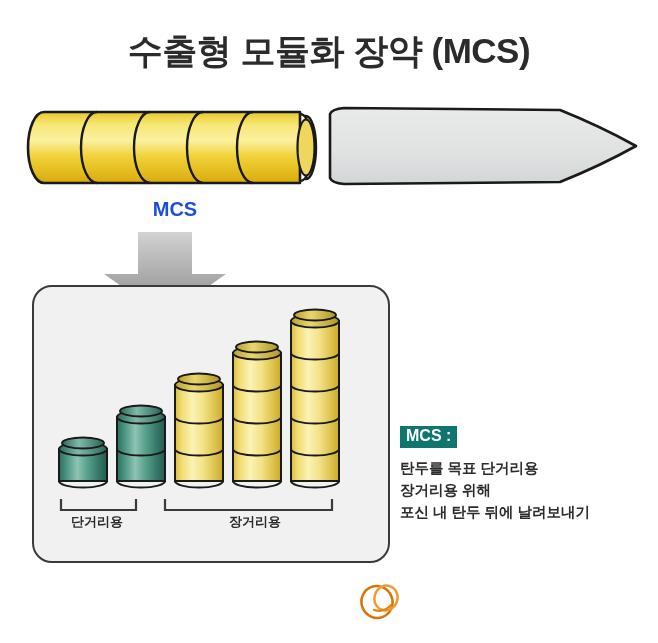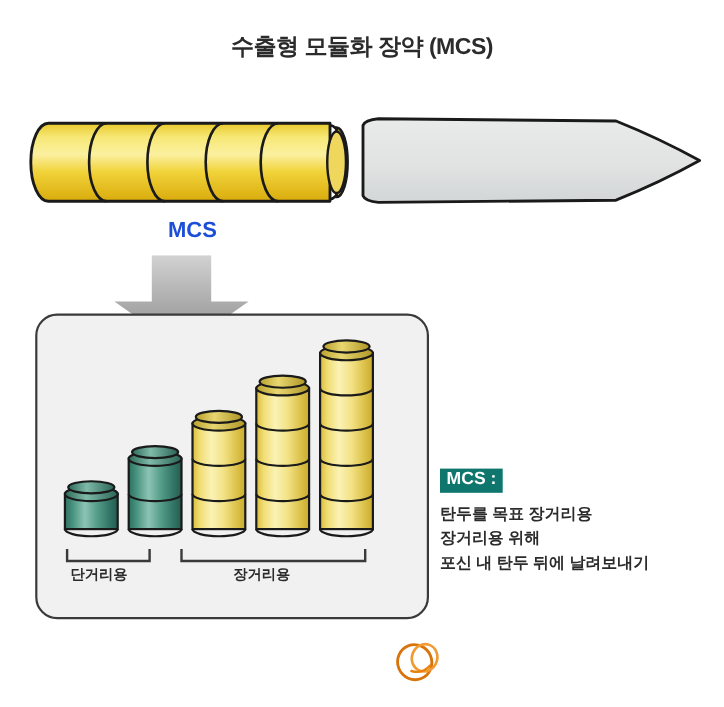--- a/index.html
+++ b/index.html
@@ -20,21 +20,21 @@
     overflow: hidden;
   }
 
   
   #title {
     position: absolute;
     left: 0;
     top: 28px;
     width: 658px;
     text-align: center;
-    font-size: 21px;
+    font-size: 35px;
     font-weight: bold;
     letter-spacing: -0.5px;
     color: #2b2b2b;
   }
 
   
   #assembly {
     position: absolute;
     left: 0;
     top: 100px;
@@ -91,22 +91,21 @@
     width: 358px;
     height: 278px;
   }
 
   
   .group-label {
     position: absolute;
     font-size: 13px;
     font-weight: bold;
     color: #2b2b2b;
-    text-align: left;
-    margin-left: 32px;
+    text-align: center;
   }
 
   
   #desc {
     position: absolute;
     left: 400px;
     top: 426px;
     width: 250px;
   }
   #desc-badge {
@@ -305,21 +304,21 @@
       <path d="M 133,214 L 133,225 L 300,225 L 300,214" fill="none" stroke="#3a3a3a" stroke-width="2.2"></path>
     </g>
   </svg>
 
   <div class="group-label" id="group-label-0" style="left: 32px; top: 513px; width: 130px;">단거리용</div>
   <div class="group-label" id="group-label-1" style="left: 180px; top: 513px; width: 150px;">장거리용</div>
 
   <div id="desc">
     <div id="desc-badge">MCS :</div>
     <div id="desc-lines">
-      <div>탄두를 목표 장거리용</div>
+      <div>탄두를 목표 단거리용</div>
       <div>장거리용 위해</div>
       <div>포신 내 탄두 뒤에 날려보내기</div>
     </div>
   </div>
 
   <div id="logo">
     <svg id="logo-mark" viewBox="0 0 44 42">
       <ellipse cx="17" cy="22" rx="15.5" ry="16" fill="none" stroke="#d9740a" stroke-width="2.6" transform="rotate(-22 17 22)"></ellipse>
       <ellipse cx="26" cy="18" rx="11.5" ry="12.5" fill="none" stroke="#f09a34" stroke-width="2.4" transform="rotate(20 26 18)"></ellipse>
       <path d="M 14,30 Q 24,33 31,25" fill="none" stroke="#e8820c" stroke-width="2.2" stroke-linecap="round"></path>

